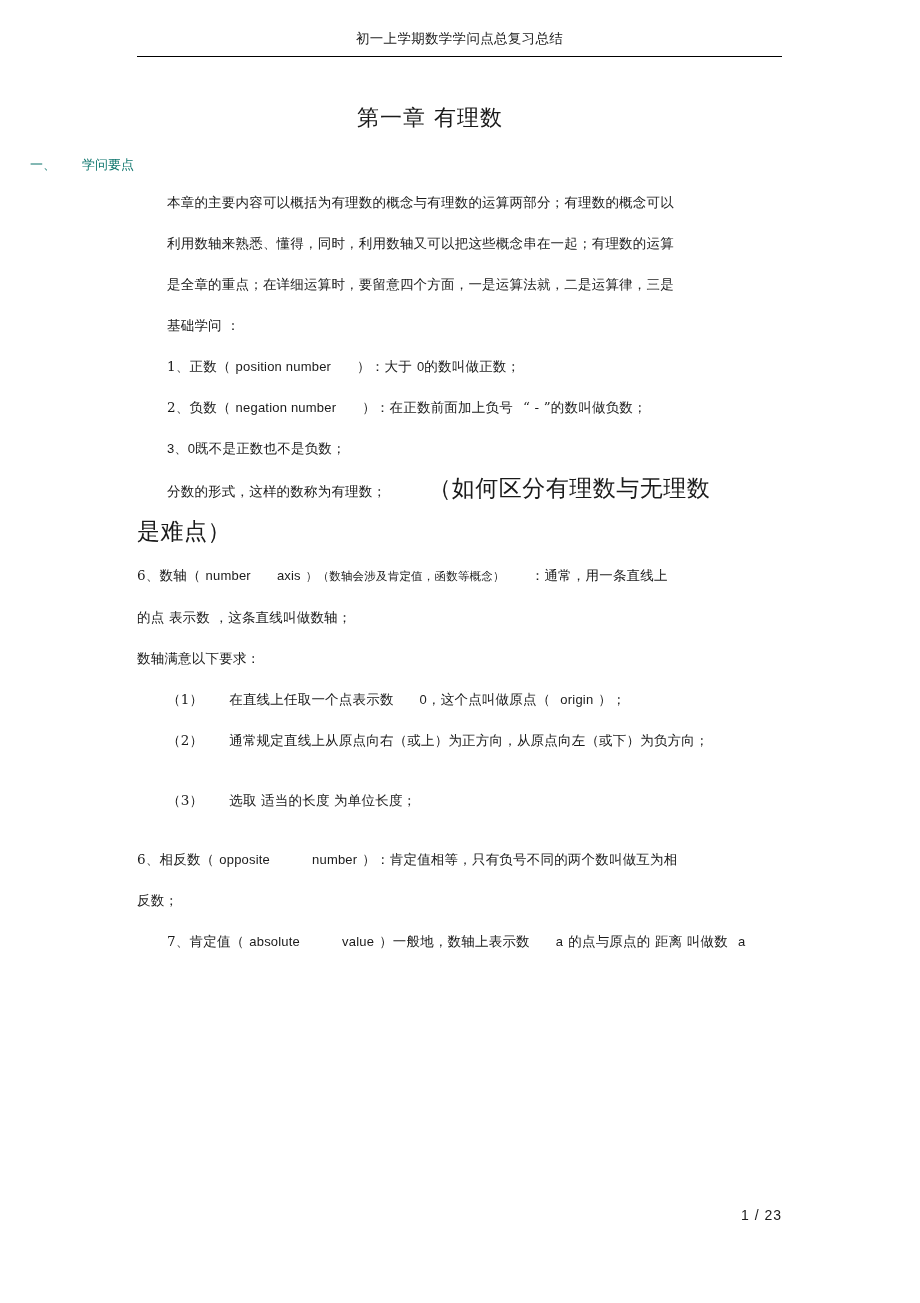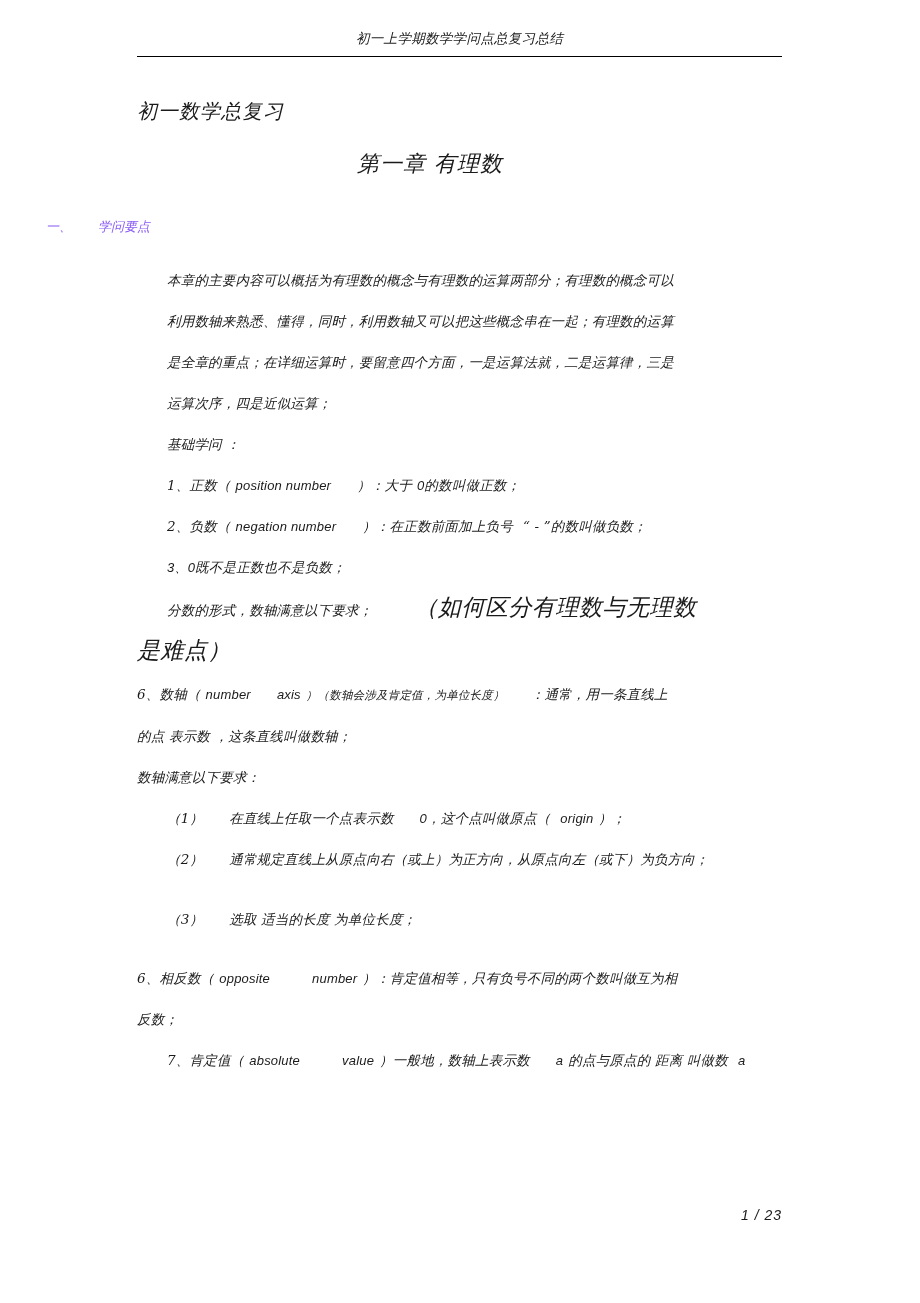--- a/index.html
+++ b/index.html
@@ -14,21 +14,20 @@
     color: #000000;
     position: relative;
     overflow: hidden;
   }
 
   .page {
     position: relative;
     width: 920px;
     height: 1303px;
     box-sizing: border-box;
-    font-style: italic;
   }
 
   
   .header {
     position: absolute;
     left: 137px;
     top: 28px;
     width: 645px;
     text-align: center;
   }
@@ -87,25 +86,25 @@
     font-size: 22px;
     line-height: 60px;
     font-weight: normal;
     text-align: center;
     color: #1a1a1a;
     letter-spacing: 1px;
     padding-right: 60px;
   }
 
   .sec-head {
-    margin: 16px;
+    margin: 0;
     padding: 0 0 0 30px;
     font-size: 13px;
     line-height: 34px;
-    color: #8b5cf6;
+    color: #0f766e;
   }
   .sec-head .sec-num { margin-right: 26px; }
 
   .para {
     margin: 0;
     padding: 0 0 0 167px;
     font-size: 13.5px;
     line-height: 41px;
     color: #1a1a1a;
     letter-spacing: 0.2px;
@@ -147,58 +146,56 @@
 
 <div class="page">
 
   <div class="header">
     <span class="header-text">初一上学期数学学问点总复习总结</span>
   </div>
   <div class="header-rule"></div>
 
   <div class="content">
 
-    <div class="doc-title">初一数学总复习</div>
 
     <div class="chapter-title">第一章   有理数</div>
 
     <div class="sec-head">
       <span class="sec-num">一、</span><span>学问要点</span>
     </div>
 
     <div class="para">本章的主要内容可以概括为有理数的概念与有理数的运算两部分；有理数的概念可以</div>
     <div class="para">利用数轴来熟悉、懂得，同时，利用数轴又可以把这些概念串在一起；有理数的运算</div>
     <div class="para">是全章的重点；在详细运算时，要留意四个方面，一是运算法就，二是运算律，三是</div>
-    <div class="para">运算次序，四是近似运算；</div>
 
     <div class="para">基础学问 ：</div>
 
     <div class="para">
       <span>1、正数（</span><span class="sp-sm"></span><span class="en">position number</span><span class="sp-lg"></span><span>）：大于</span><span class="sp-sm"></span><span class="num">0</span><span>的数叫做正数；</span>
     </div>
 
     <div class="para">
       <span>2、负数（</span><span class="sp-sm"></span><span class="en">negation number</span><span class="sp-lg"></span><span>）：在正数前面加上负号</span><span class="sp"></span><span>“ - ”</span><span>的数叫做负数；</span>
     </div>
 
     <div class="para">
       <span class="num">3、0</span><span>既不是正数也不是负数；</span>
     </div>
 
 
     <div class="para tight">
-      <span>分数的形式，数轴满意以下要求；</span><span class="sp-xl"></span><span class="big">（如何区分有理数与无理数</span>
+      <span>分数的形式，这样的数称为有理数；</span><span class="sp-xl"></span><span class="big">（如何区分有理数与无理数</span>
     </div>
 
     <div class="para hang">
       <span class="big">是难点）</span>
     </div>
 
     <div class="para hang">
-      <span>6、数轴（</span><span class="sp-sm"></span><span class="en">number</span><span class="sp-lg"></span><span class="en">axis</span><span class="sp-sm"></span><span class="small">）（数轴会涉及肯定值，为单位长度）</span><span class="sp-lg"></span><span>：通常，用一条直线上</span>
+      <span>6、数轴（</span><span class="sp-sm"></span><span class="en">number</span><span class="sp-lg"></span><span class="en">axis</span><span class="sp-sm"></span><span class="small">）（数轴会涉及肯定值，函数等概念）</span><span class="sp-lg"></span><span>：通常，用一条直线上</span>
     </div>
 
     <div class="para hang">的点 表示数 ，这条直线叫做数轴；</div>
 
     <div class="para hang">数轴满意以下要求：</div>
 
     <div class="para">
       <span>（1）</span><span class="sp-lg"></span><span>在直线上任取一个点表示数</span><span class="sp-lg"></span><span class="num">0</span><span>，这个点叫做原点（</span><span class="sp"></span><span class="en">origin</span><span class="sp-sm"></span><span>）；</span>
     </div>
 

